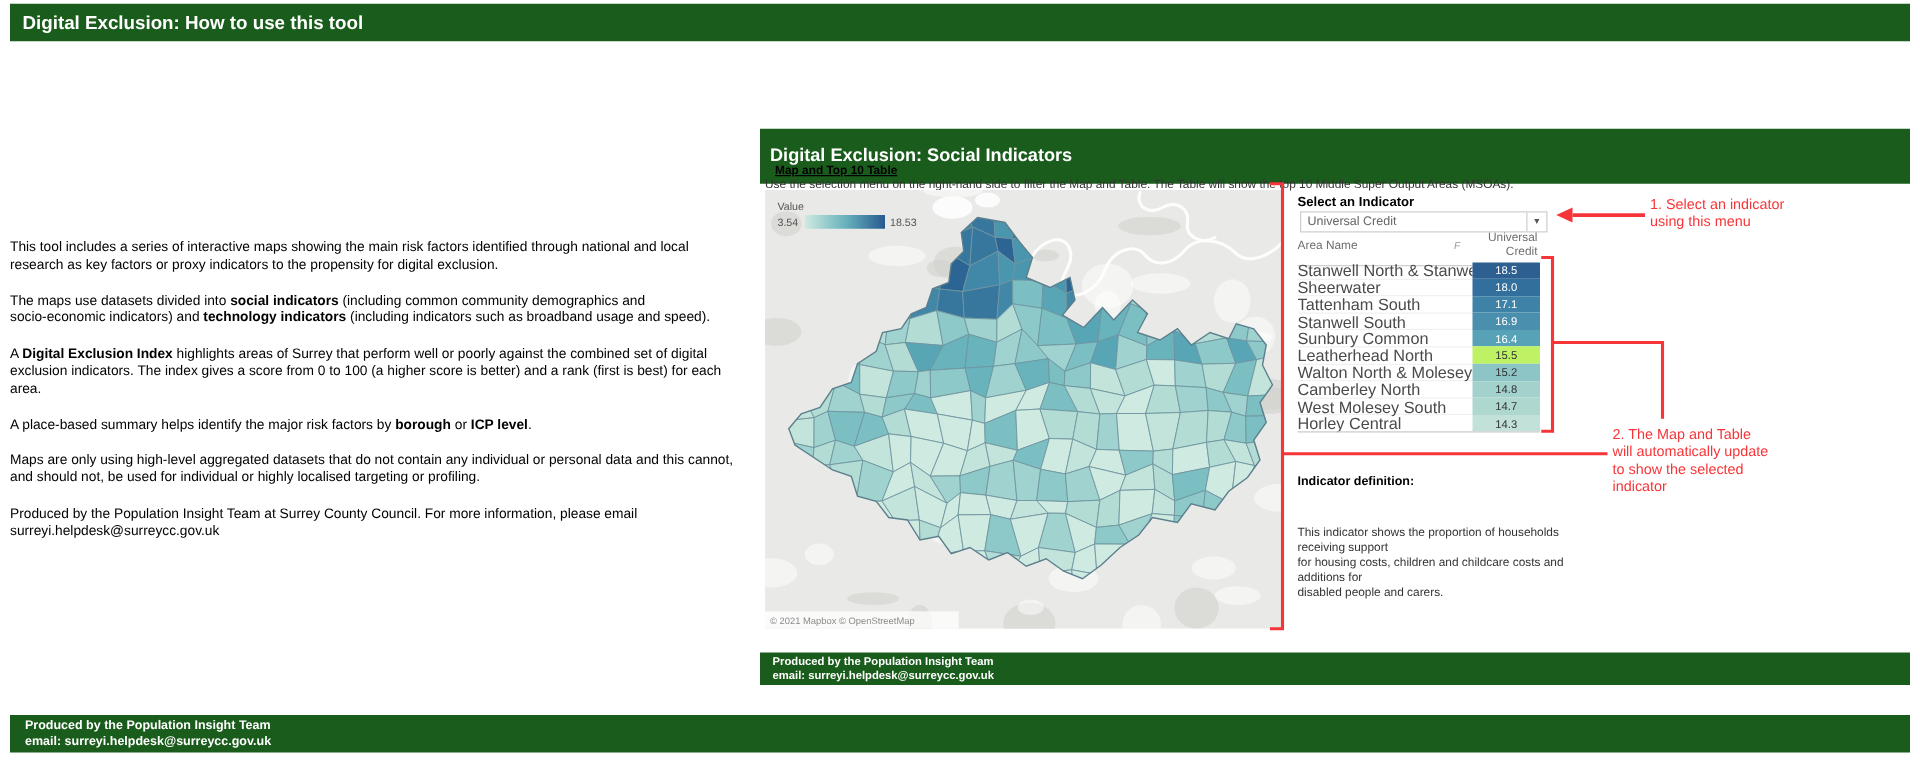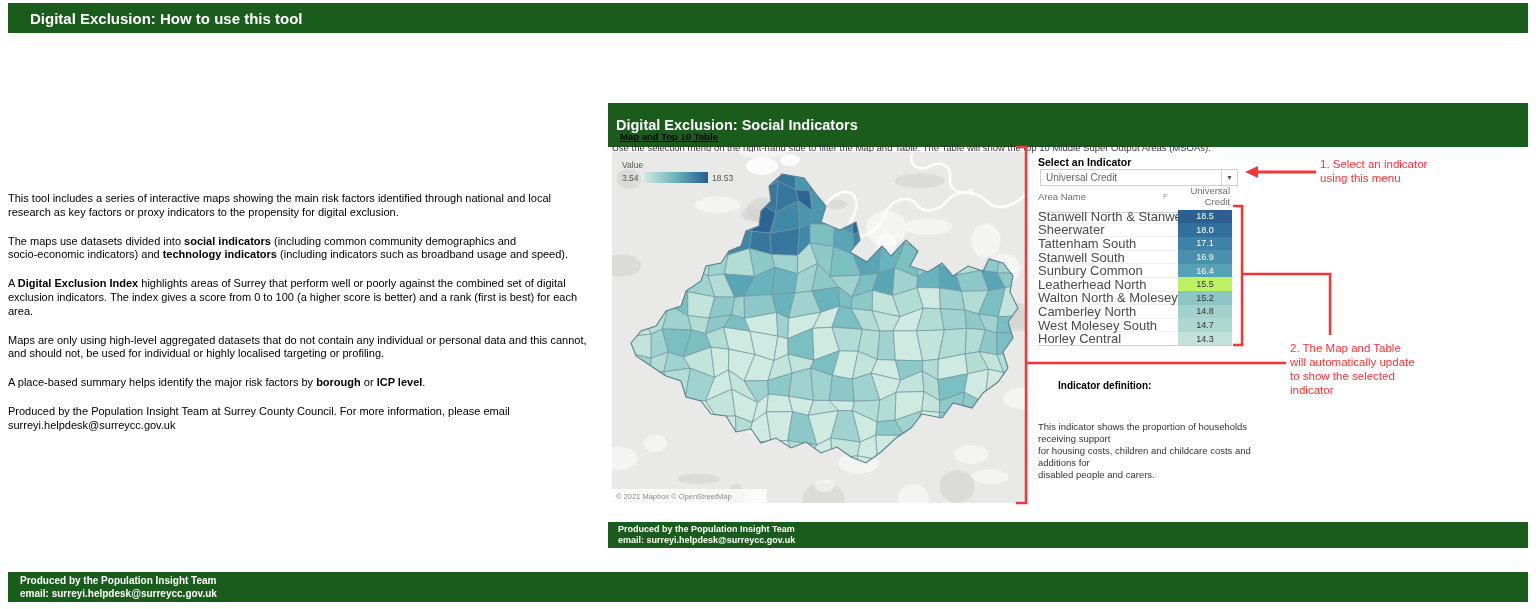--- a/index.html
+++ b/index.html
@@ -3,21 +3,21 @@
 <meta charset="utf-8">
 <style>
   * { box-sizing: border-box; margin: 0; padding: 0; }
   html,body { background:#fff; }
   body { font-family: "Liberation Sans", sans-serif; }
   #root { position:relative; width:1536px; height:609px; background:#fff; overflow:hidden; }
 
   .greenbar { background:#1a5c1c; color:#fff; font-weight:bold; }
 
   #top-bar { position:absolute; left:8px; top:3px; width:1520px; height:30px;
-             display:flex; align-items:center; padding-left:22px; font-size:15px; }
+             display:flex; align-items:center; padding-left:10px; font-size:15px; }
 
   #intro { position:absolute; left:8px; top:192px; width:600px; font-size:11px;
            line-height:13.8px; color:#000; }
   #intro p { margin-bottom:15px; white-space:pre-line; }
 
   #panel-header { position:absolute; left:608px; top:103px; width:920px; height:44px;
                   display:flex; align-items:center; padding-left:8px; font-size:14.5px; }
   #panel-subtitle-bold { position:absolute; left:620px; top:131px; font-size:9.5px; font-weight:bold; color:#000;text-decoration:underline; }
   #panel-subtitle { position:absolute; left:612px; top:142px; font-size:9.5px; color:#333; }
 
@@ -37,21 +37,21 @@
   #table-header .h-area { flex:1; }
   #table-header .h-sort { font-style:italic; font-size:8px; color:#999; margin-right:10px; }
   #table-header .h-val { width:54px; text-align:right; padding-right:2px; }
 
   #table-body { position:absolute; left:1038px; top:210px; width:194px; }
   .trow { display:flex; align-items:center; height:13.6px; border-bottom:1px solid #f1f1f1; }
   .tname { flex:1; font-size:13px; color:#4a4a4a; white-space:nowrap; overflow:hidden; }
   .tval { width:54px; height:13.6px; font-size:9px; display:flex; align-items:center; justify-content:center; }
   #table-bottom-rule { position:absolute; left:1038px; top:345px; width:194px; border-top:1px solid #cfcfcf; }
 
-  #definition-label { position:absolute; left:1038px; top:380px; font-size:10px; font-weight:bold; color:#000;margin-left:20px; }
+  #definition-label { position:absolute; left:1038px; top:380px; font-size:10px; font-weight:bold; color:#000; }
   #definition-text { position:absolute; left:1038px; top:421px; width:248px; font-size:9.5px;
                      line-height:12px; color:#333; white-space:pre-line; }
 
   .red-note { position:absolute; color:#f63538; font-size:11.5px; line-height:14px; white-space:pre-line; }
   #annotation-1 { left:1320px; top:157px; width:180px; }
   #annotation-2 { left:1290px; top:341px; width:180px; }
 
   #inner-footer { position:absolute; left:608px; top:522px; width:920px; height:26px;
                   font-size:9px; line-height:11px; padding:2px 0 0 10px; }
   #outer-footer { position:absolute; left:8px; top:572px; width:1520px; height:30px;
@@ -69,23 +69,23 @@
   </div>
 
   <div id="intro">
       <p><span>This tool includes a series of interactive maps showing the main risk factors identified through national and local
 research as key factors or proxy indicators to the propensity for digital exclusion.</span></p>
       <p><span>The maps use datasets divided into </span><b>social indicators</b><span> (including common community demographics and
 socio-economic indicators) and </span><b>technology indicators</b><span> (including indicators such as broadband usage and speed).</span></p>
       <p><span>A </span><b>Digital Exclusion Index</b><span> highlights areas of Surrey that perform well or poorly against the combined set of digital
 exclusion indicators. The index gives a score from 0 to 100 (a higher score is better) and a rank (first is best) for each
 area.</span></p>
+      <p><span>A place-based summary helps identify the major risk factors by </span><b>borough</b><span> or </span><b>ICP level</b><span>.</span></p>
       <p><span>Maps are only using high-level aggregated datasets that do not contain any individual or personal data and this cannot,
 and should not, be used for individual or highly localised targeting or profiling.</span></p>
-      <p><span>A place-based summary helps identify the major risk factors by </span><b>borough</b><span> or </span><b>ICP level</b><span>.</span></p>
       <p><span>Produced by the Population Insight Team at Surrey County Council. For more information, please email
 surreyi.helpdesk@surreycc.gov.uk</span></p>
     </div>
 
   <div id="panel-header" class="greenbar">
     <span>Digital Exclusion: Social Indicators</span>
   </div>
   <div id="panel-subtitle-bold">Map and Top 10 Table</div>
   <div id="panel-subtitle">Use the selection menu on the right-hand side to filter the Map and Table. The Table will show the top 10 Middle Super Output Areas (MSOAs).</div>
 

